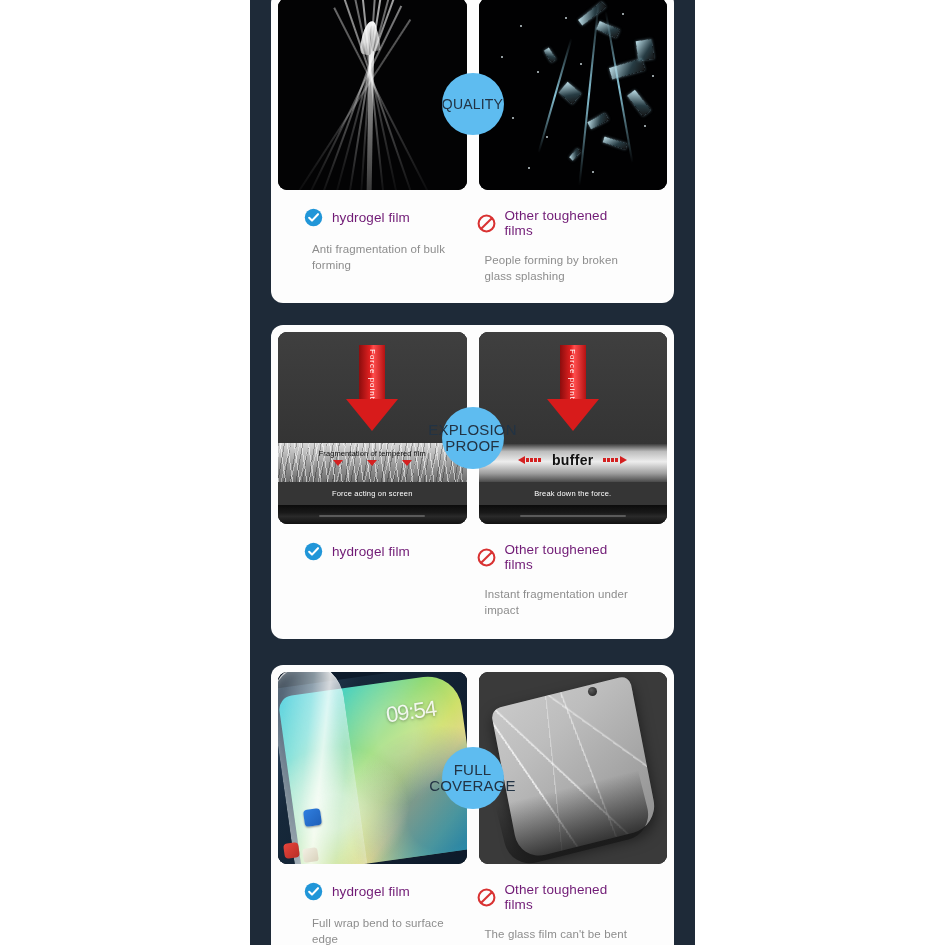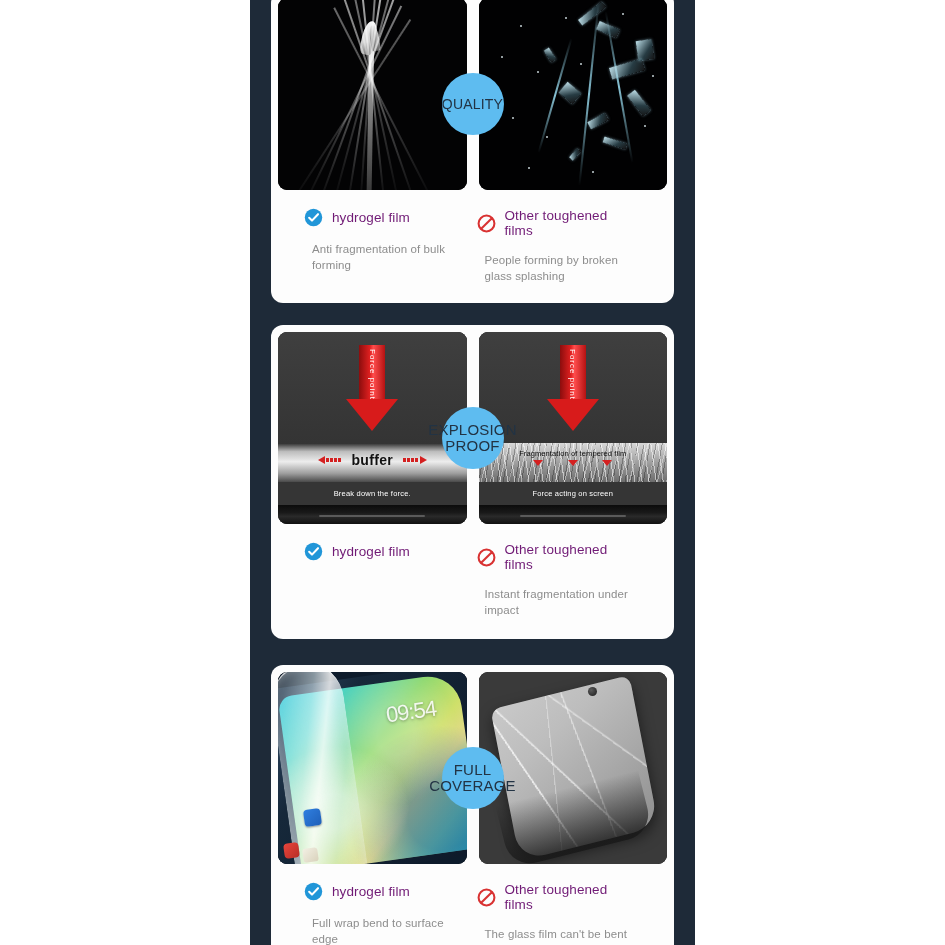--- a/index.html
+++ b/index.html
@@ -389,20 +389,42 @@
         </div>
       </div>
     </div>
 
     <div class="card card-2">
       <div class="panels">
 
         <div class="panel">
           <div class="art-force">
             <div class="top"></div>
+            <div class="band frag"></div>
+            <div class="arrow-big">
+              <div class="shaft"></div>
+              <div class="head"></div>
+              <div class="lbl">Force point</div>
+            </div>
+            <div class="frag-label">Fragmentation of tempered film</div>
+            <div class="mini-arrows">
+              <span class="ma"><span class="s"></span><span class="h"></span></span>
+              <span class="ma"><span class="s"></span><span class="h"></span></span>
+              <span class="ma"><span class="s"></span><span class="h"></span></span>
+            </div>
+            <div class="lowerbar">
+              <span>Force acting on screen</span>
+            </div>
+            <div class="base"></div>
+          </div>
+        </div>
+
+        <div class="panel">
+          <div class="art-force">
+            <div class="top"></div>
             <div class="dip"></div>
             <div class="band buffer"></div>
             <div class="arrow-big">
               <div class="shaft"></div>
               <div class="head"></div>
               <div class="lbl">Force point</div>
             </div>
             <div class="buffer-row">
               <div class="wig">
                 <span class="tri-l"></span>
@@ -414,42 +436,20 @@
                   <span class="tri-r"></span>
               </div>
             </div>
             <div class="lowerbar">
               <span>Break down the force.</span>
             </div>
             <div class="base"></div>
           </div>
         </div>
 
-        <div class="panel">
-          <div class="art-force">
-            <div class="top"></div>
-            <div class="band frag"></div>
-            <div class="arrow-big">
-              <div class="shaft"></div>
-              <div class="head"></div>
-              <div class="lbl">Force point</div>
-            </div>
-            <div class="frag-label">Fragmentation of tempered film</div>
-            <div class="mini-arrows">
-              <span class="ma"><span class="s"></span><span class="h"></span></span>
-              <span class="ma"><span class="s"></span><span class="h"></span></span>
-              <span class="ma"><span class="s"></span><span class="h"></span></span>
-            </div>
-            <div class="lowerbar">
-              <span>Force acting on screen</span>
-            </div>
-            <div class="base"></div>
-          </div>
-        </div>
-
         <div class="badge small">
           <span>EXPLOSION</span>
           <span>PROOF</span>
         </div>
       </div>
 
       <div class="captions">
         <div class="cap-col">
           <div class="cap-head">
             <svg class="ic" viewBox="0 0 24 24">

